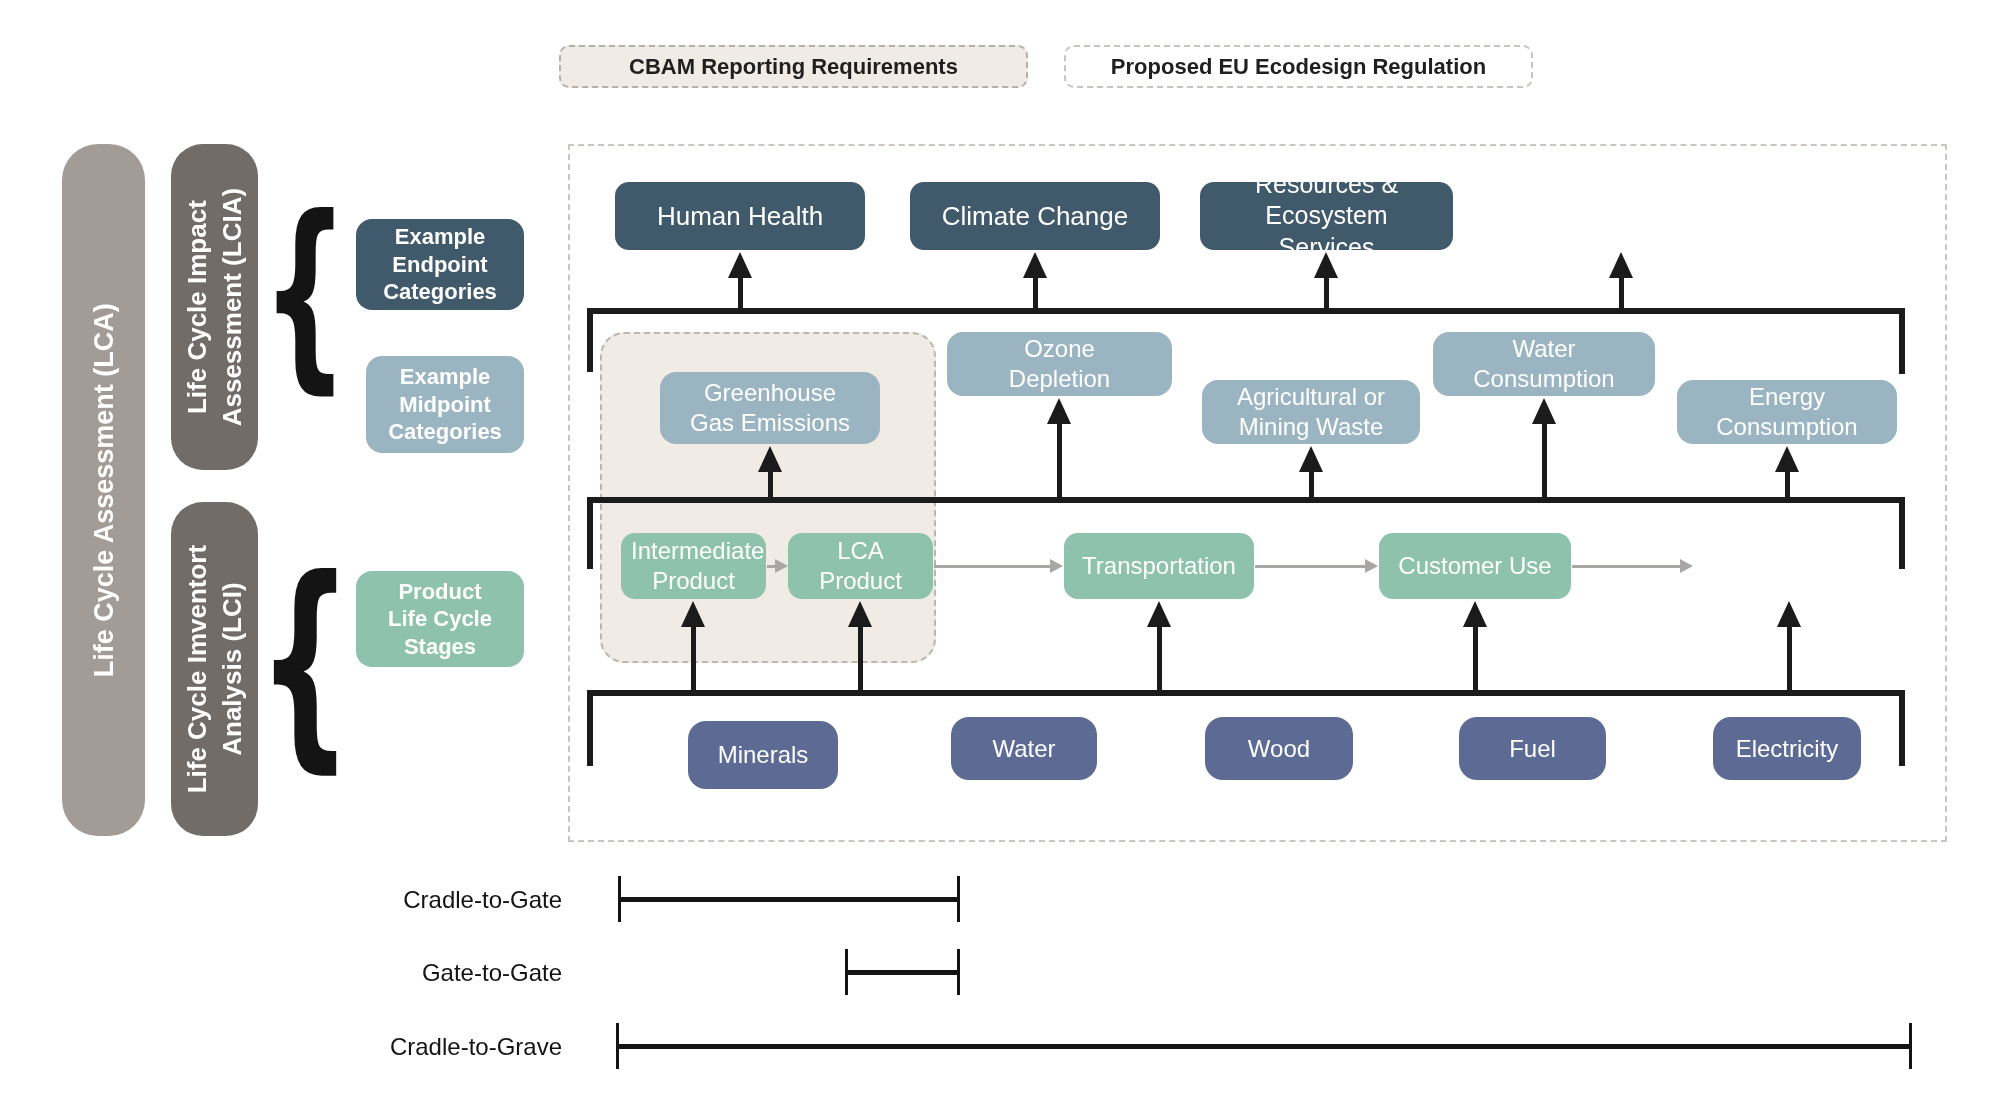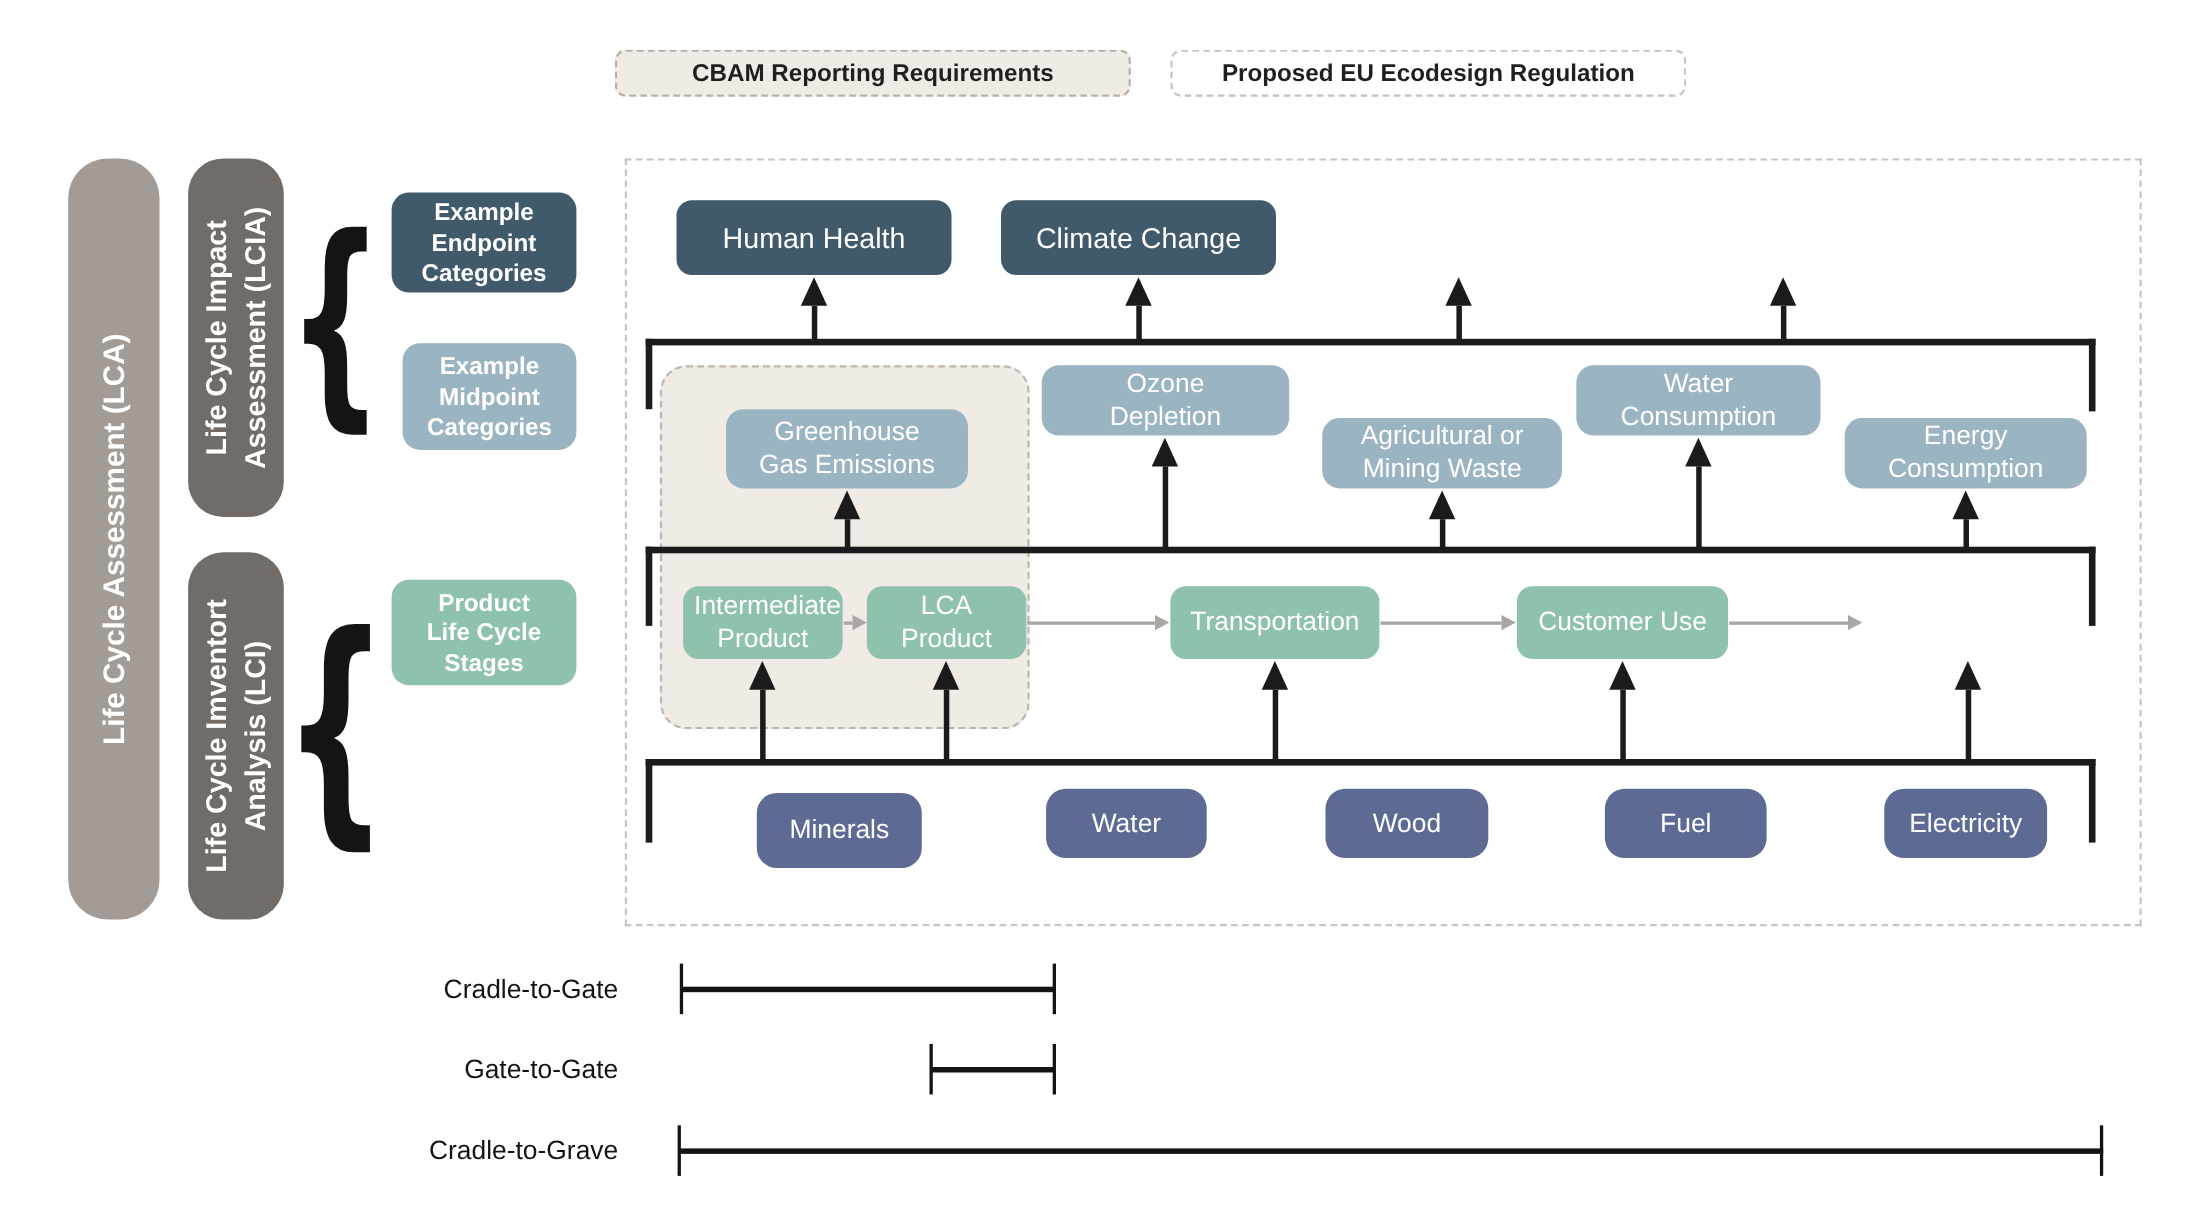--- a/index.html
+++ b/index.html
@@ -30,21 +30,21 @@
   
   .nodebox{
     position:absolute;display:flex;align-items:center;justify-content:center;text-align:center;
     color:#ffffff;box-sizing:border-box;line-height:1.25;
   }
   .nodebox .inner{display:inline-block;}
   .c-endpoint{background:#40596b;}
   .c-midpoint{background:#9bb4c1;}
   .c-stage{background:#8ec2ac;}
   .c-input{background:#5d6b94;}
-  .catbox{font-weight:bold;font-size:22px;border-radius:16px;}
+  .catbox{font-weight:bold;font-size:22px;border-radius:16px;margin-top:44px;}
   
   .outer-dash{position:absolute;border:2px dashed #c9c5c0;box-sizing:border-box;background:transparent;}
   .cbam-area{position:absolute;border:2px dashed #bcb6af;background:#f0ebe5;border-radius:24px;box-sizing:border-box;}
   
   .hline{position:absolute;height:6px;background:#1b1b1b;}
   .vline{position:absolute;width:6px;background:#1b1b1b;}
   
   .uparrow{position:absolute;display:flex;flex-direction:column;align-items:center;width:24px;}
   .uparrow .head{width:0;height:0;border-left:12px solid transparent;border-right:12px solid transparent;border-bottom:26px solid #1b1b1b;}
   .uparrow .shaft{width:5px;flex:1;background:#1b1b1b;}
@@ -107,20 +107,23 @@
   <div class="hline" style="left:587px;top:690px;width:1318px;"></div>
   <div class="vline" style="left:587px;top:690px;height:76px;"></div>
   <div class="vline" style="left:1899px;top:690px;height:76px;"></div>
 
   <div class="nodebox c-endpoint" style="left:615px;top:182px;width:250px;height:68px;border-radius:14px;font-size:26px;">
     <span class="inner">Human Health</span>
   </div>
   <div class="nodebox c-endpoint" style="left:910px;top:182px;width:250px;height:68px;border-radius:14px;font-size:26px;">
     <span class="inner">Climate Change</span>
   </div>
+  <div class="nodebox c-endpoint" style="left:1200px;top:182px;width:253px;height:68px;border-radius:14px;font-size:25px;">
+    <span class="inner" style="max-width:210px;">Resources &amp; Ecosystem Services</span>
+  </div>
 
   <div class="uparrow" style="left:728px;top:252px;height:58px;">
       <div class="head"></div>
       <div class="shaft"></div>
     </div>
   <div class="uparrow" style="left:1023px;top:252px;height:58px;">
       <div class="head"></div>
       <div class="shaft"></div>
     </div>
   <div class="uparrow" style="left:1314px;top:252px;height:58px;">

